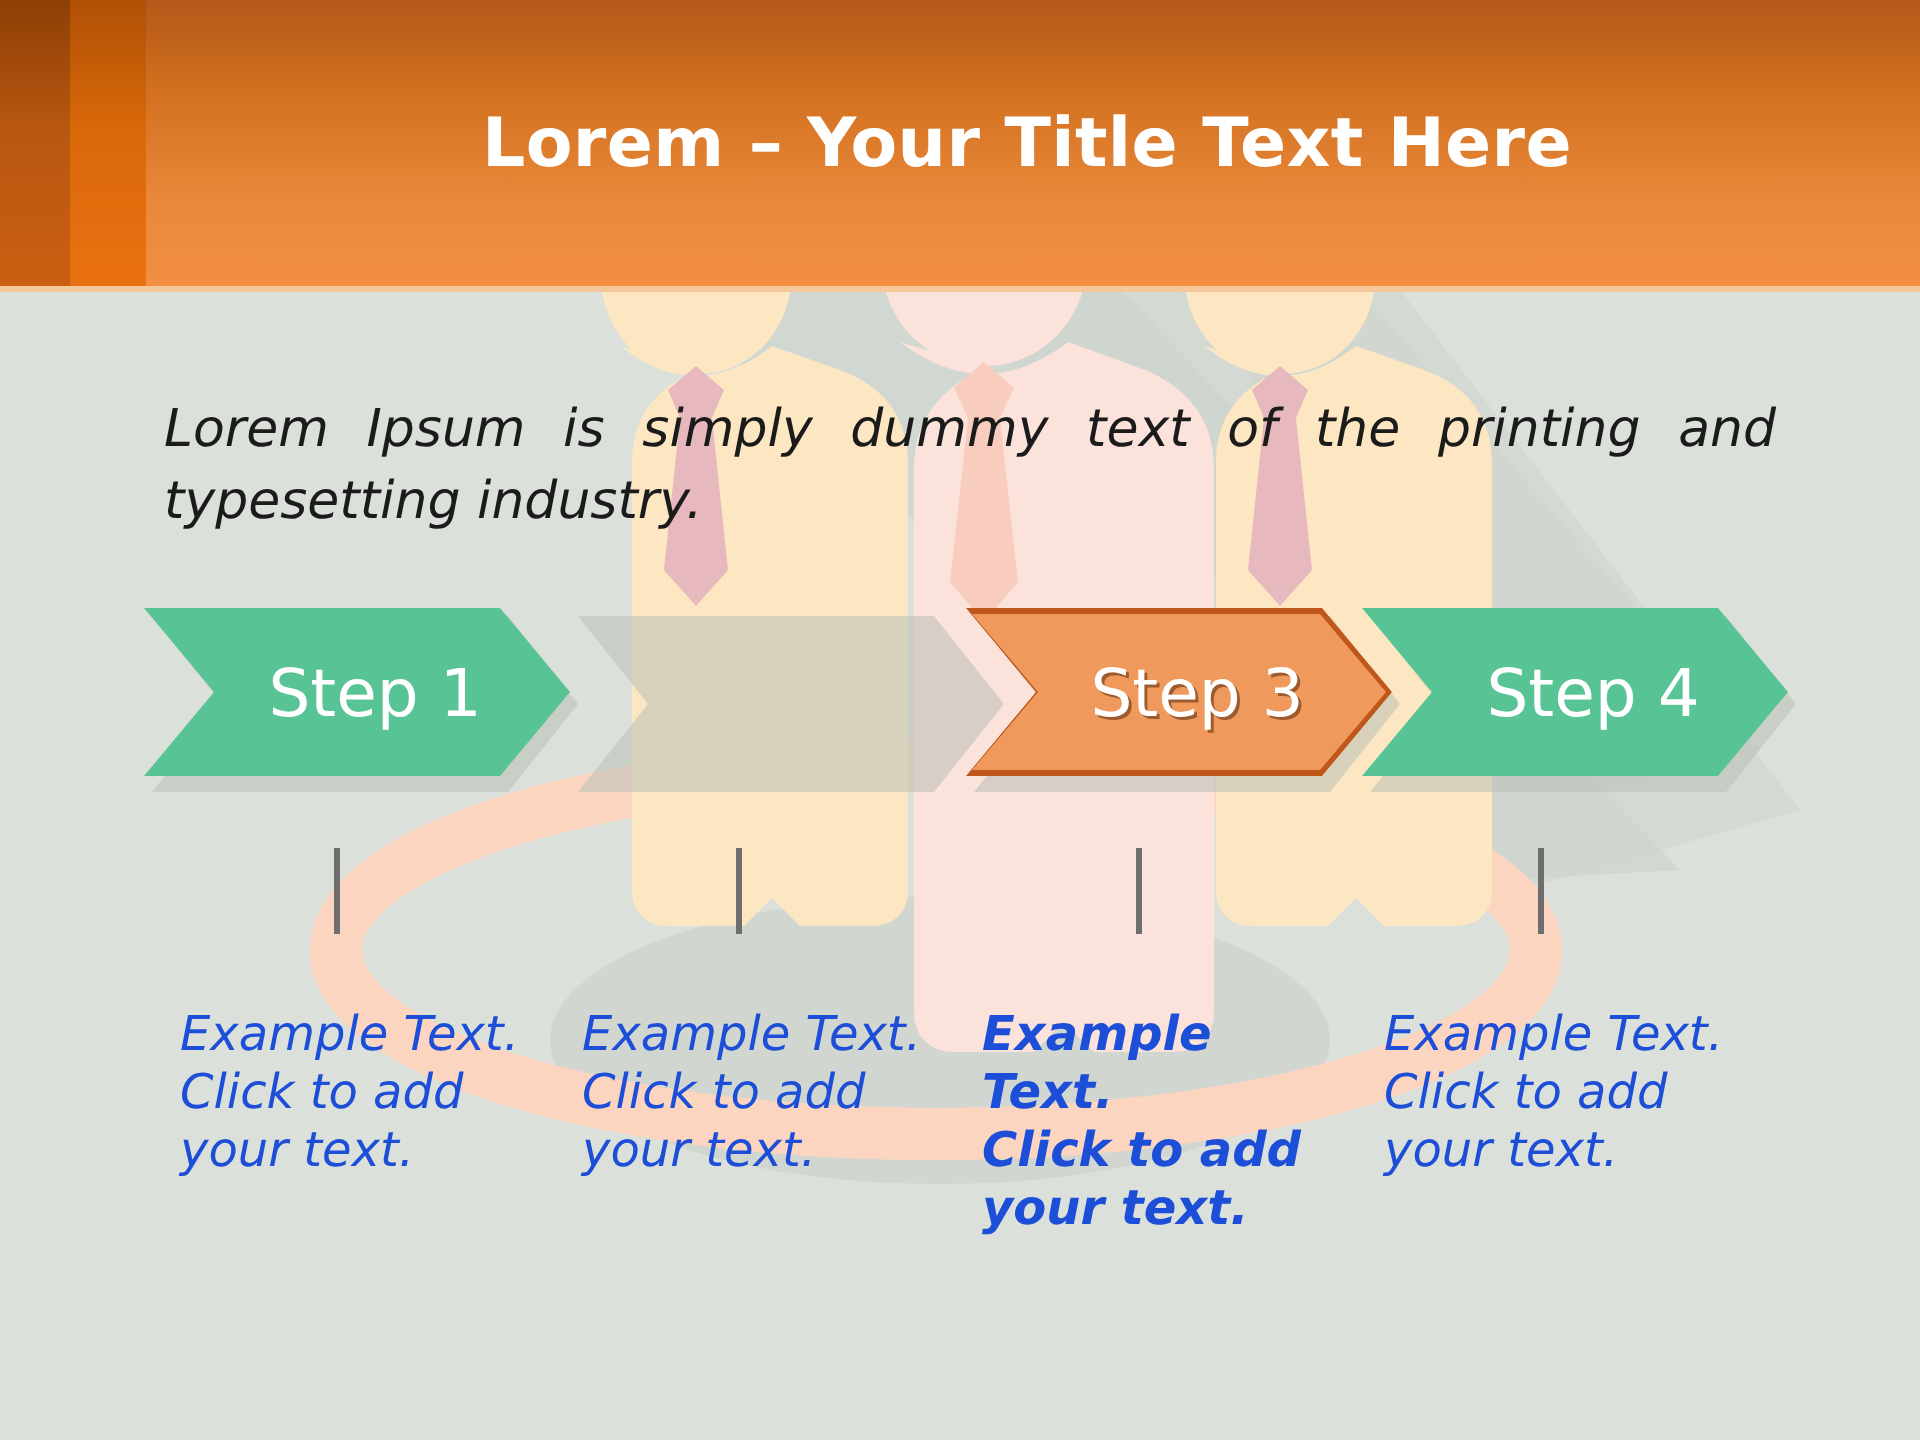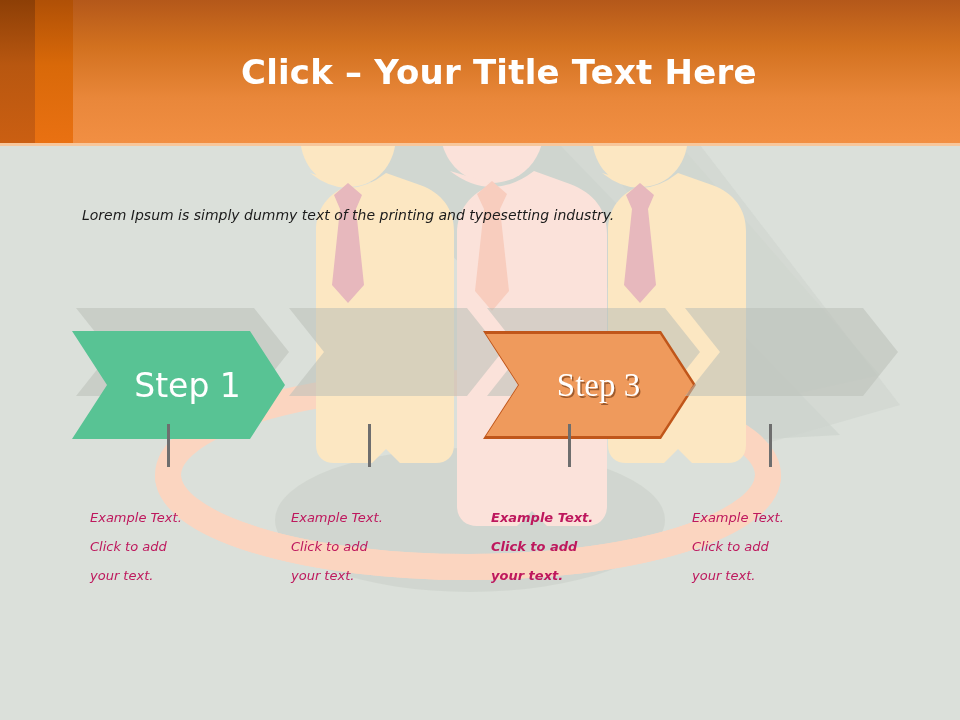--- a/index.html
+++ b/index.html
@@ -61,57 +61,56 @@
   }
   .title .t-bold { font-weight: bold; }
   .title .t-rest { font-weight: bold; }
 
   
   .lorem {
     position: absolute;
     left: 82px;
     top: 197px;
     width: 806px;
-    font-size: 14px;
+    font-size: 26px;
     font-style: italic;
     color: #1b1b1b;
     line-height: 36px;
     text-align: justify;
   }
   .lorem > span { display: inline; }
 
   
   .steps {
     position: absolute;
     left: 0; top: 304px;
     width: 960px; height: 92px;
   }
   .chev {
     position: absolute;
     top: 0;
-    height: 108px;
+    height: 84px;
     display: flex;
     align-items: center;
     justify-content: center;
     box-sizing: border-box;
     -webkit-clip-path: polygon(0 0, calc(100% - 35px) 0, 100% 50%, calc(100% - 35px) 100%, 0 100%, 35px 50%);
     clip-path: polygon(0 0, calc(100% - 35px) 0, 100% 50%, calc(100% - 35px) 100%, 0 100%, 35px 50%);
-    margin-top: 27px;
   }
   .chev-shadow {
     position: absolute;
     top: 4px;
     height: 88px;
     background: #b9bfb8;
     opacity: .55;
     -webkit-clip-path: polygon(0 0, calc(100% - 35px) 0, 100% 50%, calc(100% - 35px) 100%, 0 100%, 35px 50%);
     clip-path: polygon(0 0, calc(100% - 35px) 0, 100% 50%, calc(100% - 35px) 100%, 0 100%, 35px 50%);
   }
   .chev-green { background: #58c394; }
-  .chev-orange-outer { background: #c0561a; font-family: Liberation Serif, serif; }
+  .chev-orange-outer { background: #c0561a; }
   .chev-orange-inner {
     position: absolute;
     left: 3px; top: 3px;
     width: calc(100% - 6px);
     height: calc(100% - 6px);
     background: #ef9a5c;
     -webkit-clip-path: polygon(0 0, calc(100% - 33px) 0, 100% 50%, calc(100% - 33px) 100%, 0 100%, 33px 50%);
     clip-path: polygon(0 0, calc(100% - 33px) 0, 100% 50%, calc(100% - 33px) 100%, 0 100%, 33px 50%);
   }
   .chev-label {
@@ -133,23 +132,23 @@
     width: 3px;
     height: 43px;
     background: #6e6e6e;
   }
 
   
   .note {
     position: absolute;
     top: 503px;
     width: 185px;
-    font-size: 13px;
+    font-size: 24px;
     font-style: italic;
-    color: #be185d;
+    color: #1d4ed8;
     line-height: 29px;
   }
   .note.bold { font-weight: bold; }
 </style>
 </head>
 <body>
 
 <div id="slide">
 
   <div class="bg-art">
@@ -190,21 +189,21 @@
     </svg>
   </div>
 
   <div class="header">
     <div class="header-stripe-dark"></div>
     <div class="header-stripe-bright"></div>
   </div>
   <div class="header-underline"></div>
 
   <div class="title">
-    <span class="t-bold">Click</span><span class="t-rest"> – Your Title Text Here</span>
+    <span class="t-bold">Lorem</span><span class="t-rest"> – Your Title Text Here</span>
   </div>
 
   <div class="lorem">
     <span>Lorem Ipsum is simply dummy text of the printing and typesetting industry.</span>
   </div>
 
   <div class="steps">
 
     <div class="chev-shadow" style="left:76px; width:213px;"></div>
     <div class="chev chev-green" style="left:72px; width:213px;">
@@ -213,20 +212,23 @@
 
     <div class="chev-shadow" style="left:289px; width:213px;"></div>
 
     <div class="chev-shadow" style="left:487px; width:213px;"></div>
     <div class="chev chev-orange-outer" style="left:483px; width:213px;">
       <div class="chev-orange-inner"></div>
       <span class="chev-label shadowed">Step 3</span>
     </div>
 
     <div class="chev-shadow" style="left:685px; width:213px;"></div>
+    <div class="chev chev-green" style="left:681px; width:213px;">
+      <span class="chev-label">Step 4</span>
+    </div>
   </div>
 
   <div class="tick" style="left:167px;"></div>
   <div class="tick" style="left:368px;"></div>
   <div class="tick" style="left:568px;"></div>
   <div class="tick" style="left:769px;"></div>
 
   <div class="note" style="left:90px;">
     <div>Example Text.</div>
     <div>Click  to add</div>

